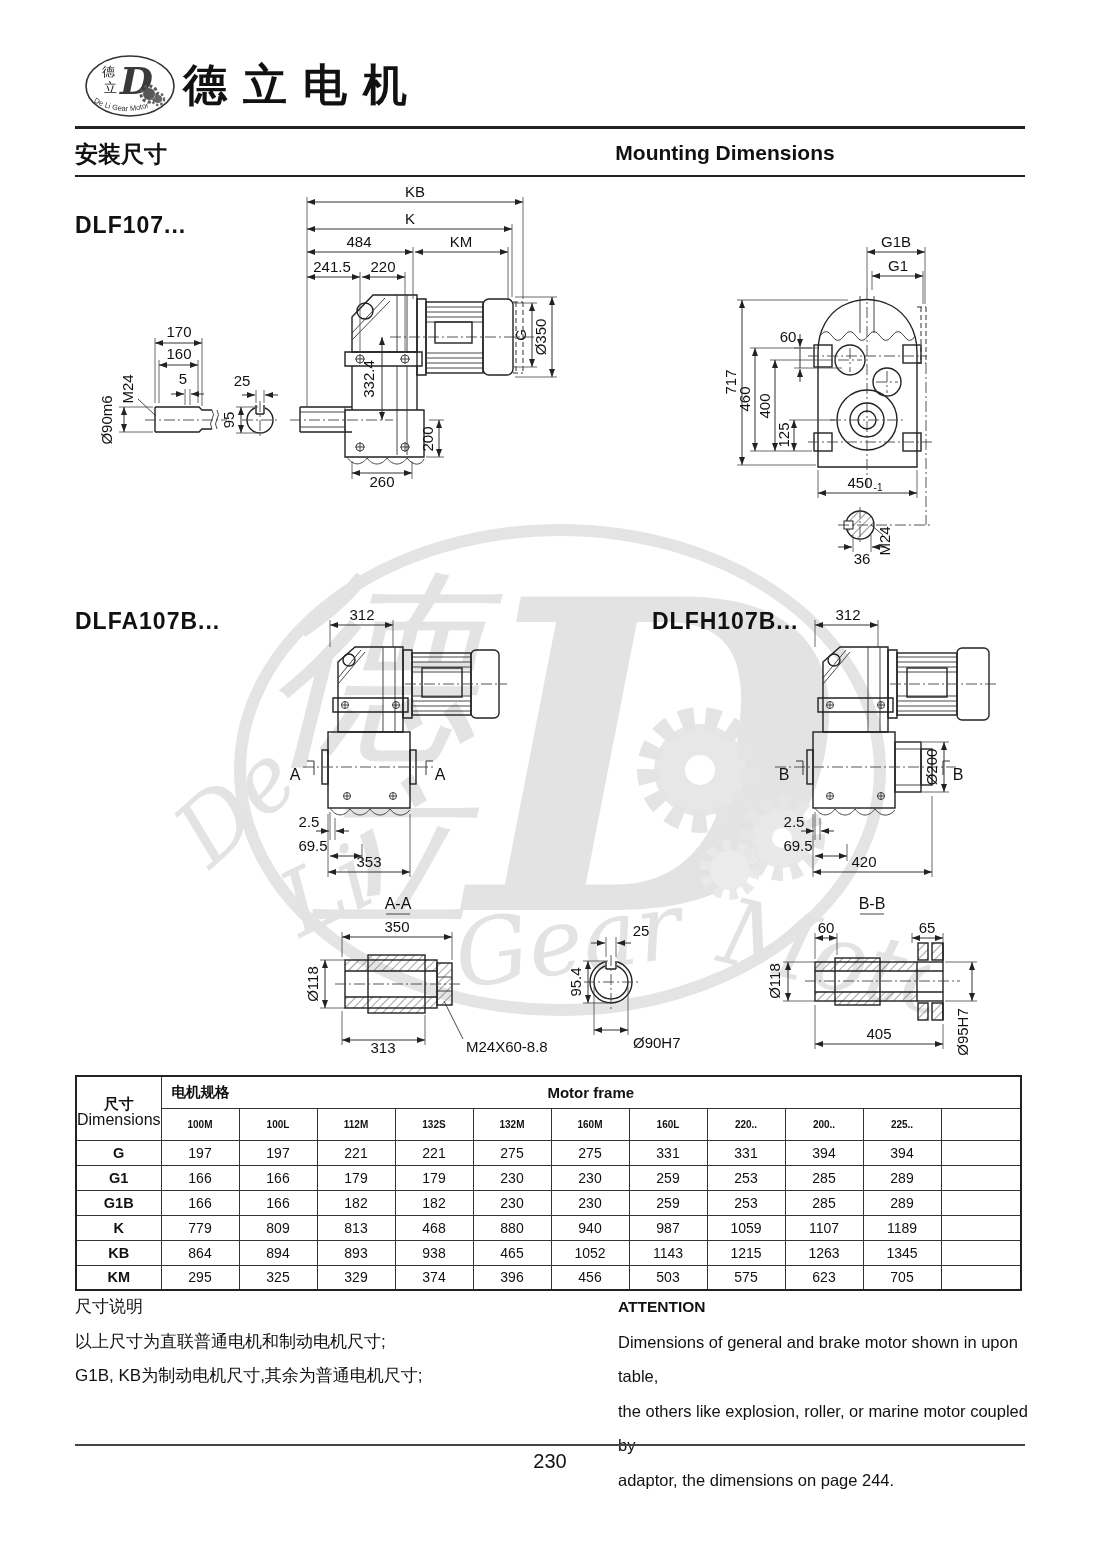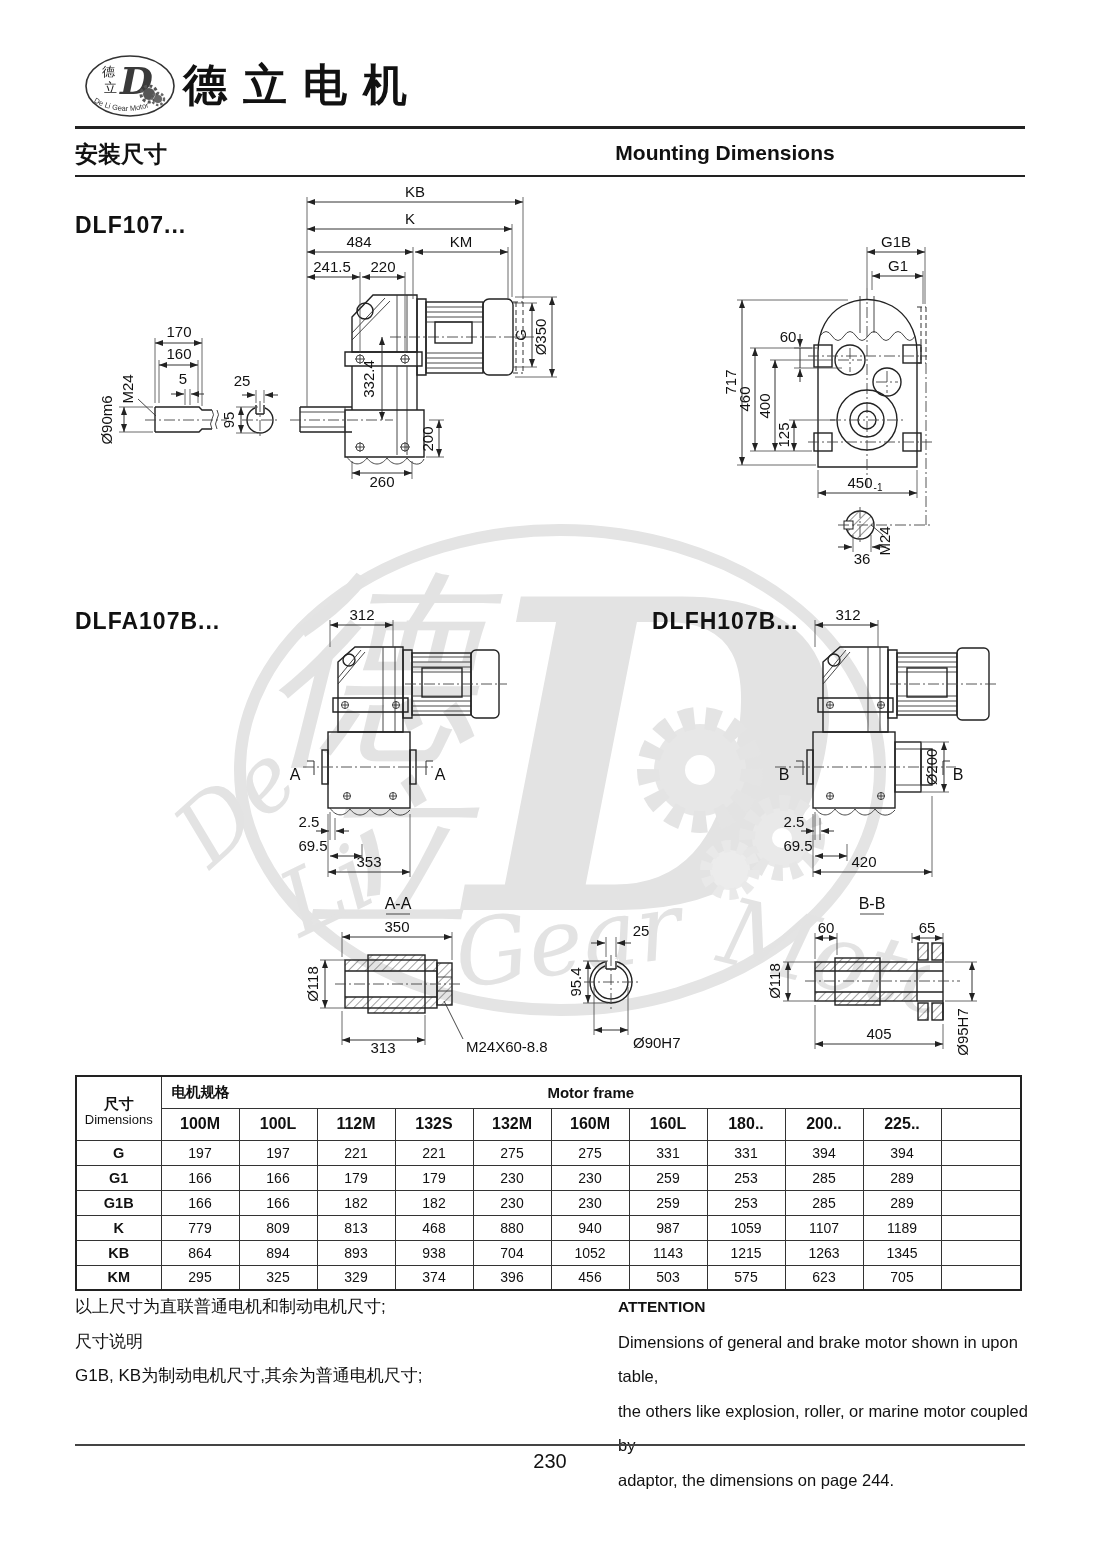--- a/index.html
+++ b/index.html
@@ -23,23 +23,23 @@
   .lbl-t{font-family:"Liberation Sans",sans-serif;font-size:16px;fill:#111;text-anchor:middle;}
   .lbl-l{text-anchor:start;}
   
   .wmtxt{font-family:"DejaVu Serif",serif;font-style:italic;fill:#e3e3e3;}
   
   .dimtable{position:absolute;left:75px;top:1075px;width:945px;border-collapse:collapse;
             table-layout:fixed;border:2px solid #222;}
   .dimtable th,.dimtable td{border:1px solid #333;text-align:center;vertical-align:middle;
             padding:0;font-size:14px;color:#111;overflow:hidden;}
   .dimtable .rowlab{font-weight:bold;font-size:14.5px;}
-  .dimtable .colhead{font-weight:bold;font-size:16px;}
+  .dimtable .colhead{font-weight:bold;font-size:10px;}
   .cornercell .zh{display:block;font-size:15px;font-weight:bold;line-height:18px;margin-top:6px;}
-  .cornercell .en{display:block;font-size:13px;font-weight:normal;line-height:14px;}
+  .cornercell .en{display:block;font-size:16px;font-weight:normal;line-height:14px;}
   .groupcell{position:relative;font-weight:bold;}
   .groupcell .gl{position:absolute;left:10px;top:50%;transform:translateY(-50%);font-size:14.5px;}
   .groupcell .gc{font-size:15px;}
   .notes{position:absolute;font-size:17px;line-height:34.5px;color:#111;}
   .att-title{font-weight:bold;font-size:15.5px;}
   .footer-num{position:absolute;left:75px;top:1450px;width:950px;text-align:center;font-size:20px;}
 </style>
 </head>
 <body>
 
@@ -624,21 +624,21 @@
       </td>
     </tr>
     <tr style="height:32px;">
       <th class="colhead">100M</th>
       <th class="colhead">100L</th>
       <th class="colhead">112M</th>
       <th class="colhead">132S</th>
       <th class="colhead">132M</th>
       <th class="colhead">160M</th>
       <th class="colhead">160L</th>
-      <th class="colhead">180..</th>
+      <th class="colhead">220..</th>
       <th class="colhead">200..</th>
       <th class="colhead">225..</th>
       <th class="colhead"></th>
     </tr>
     <tr style="height:25px;">
       <td class="rowlab">G</td>
       <td>197</td>
       <td>197</td>
       <td>221</td>
       <td>221</td>
@@ -691,21 +691,21 @@
       <td>1107</td>
       <td>1189</td>
       <td></td>
     </tr>
     <tr style="height:25px;">
       <td class="rowlab">KB</td>
       <td>864</td>
       <td>894</td>
       <td>893</td>
       <td>938</td>
-      <td>704</td>
+      <td>465</td>
       <td>1052</td>
       <td>1143</td>
       <td>1215</td>
       <td>1263</td>
       <td>1345</td>
       <td></td>
     </tr>
     <tr style="height:25px;">
       <td class="rowlab">KM</td>
       <td>295</td>
@@ -717,22 +717,22 @@
       <td>503</td>
       <td>575</td>
       <td>623</td>
       <td>705</td>
       <td></td>
     </tr>
   </tbody>
     </table>
 
   <div class="notes" style="left:75px;top:1290px;width:530px;">
+    <div>尺寸说明</div>
     <div>以上尺寸为直联普通电机和制动电机尺寸;</div>
-    <div>尺寸说明</div>
     <div>G1B, KB为制动电机尺寸,其余为普通电机尺寸;</div>
   </div>
   <div class="notes" style="left:618px;top:1290px;width:420px;font-size:16.5px;">
     <div class="att-title">ATTENTION</div>
     <div>Dimensions of general and brake motor shown in upon table,</div>
     <div>the others like explosion, roller, or marine motor coupled by</div>
     <div>adaptor, the dimensions on page 244.</div>
   </div>
 
   <div class="rule" style="left:75px;top:1444px;width:950px;height:1.8px;background:#444;"></div>

